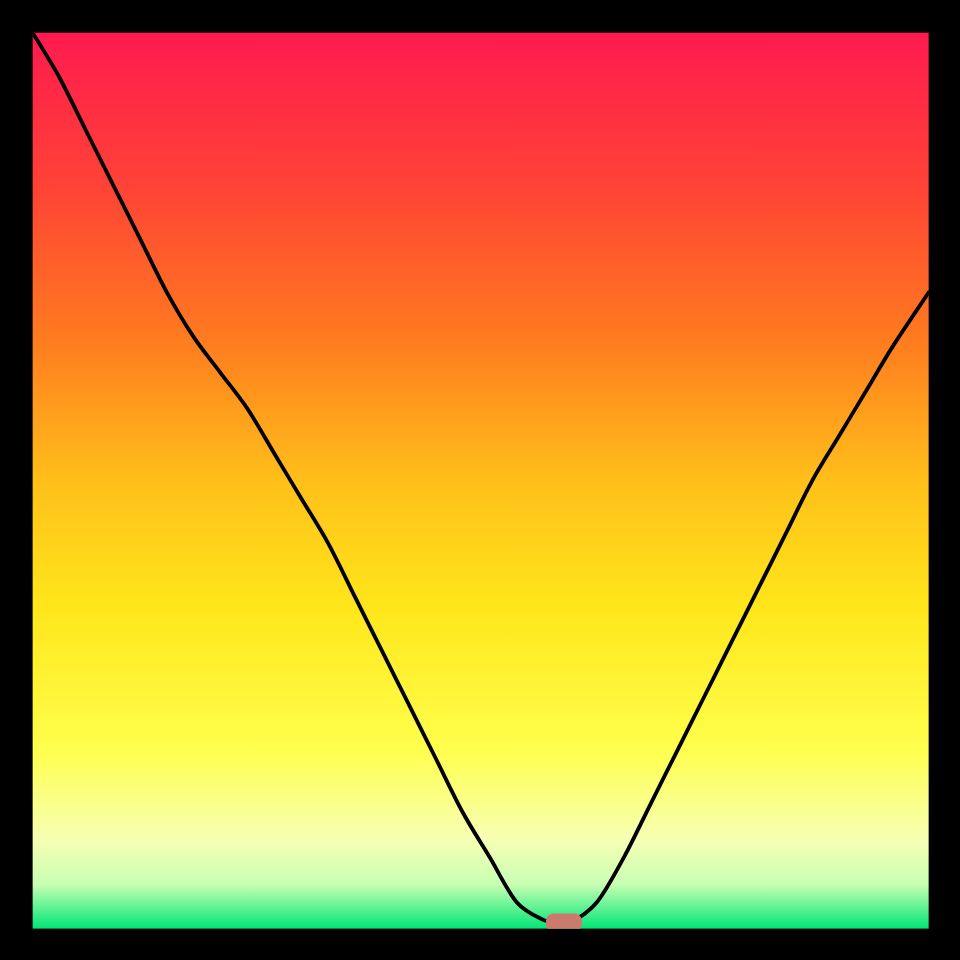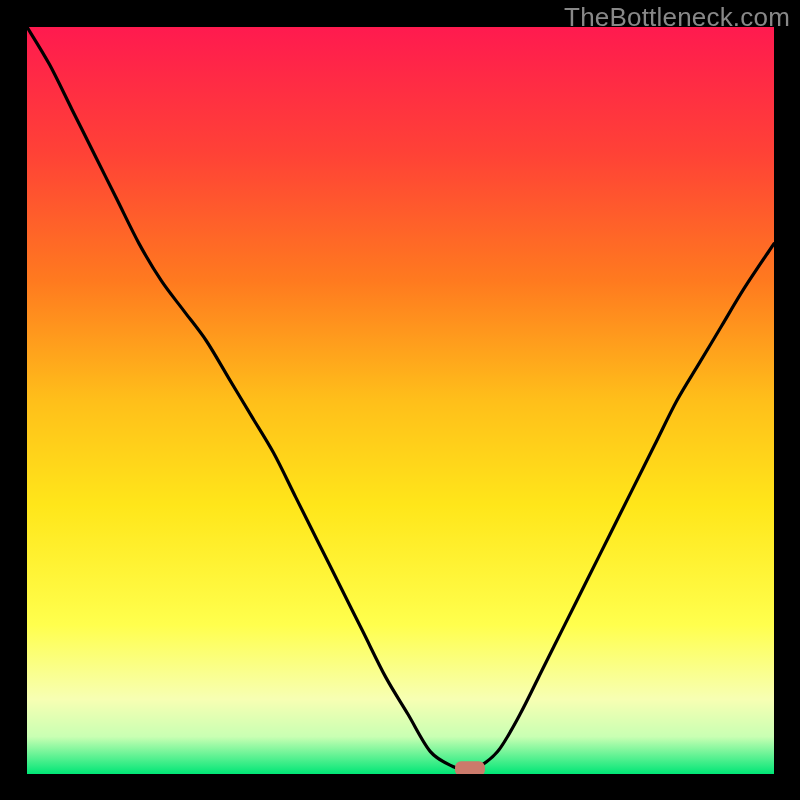--- a/index.html
+++ b/index.html
@@ -36,21 +36,20 @@
   }
   svg {
     display: block;
   }
 </style>
 </head>
 <body>
 
 <div class="frame">
 
-  <div class="watermark">TheBottleneck.com</div>
 
   <div class="plot">
     <svg id="plot-svg" viewBox="0 0 747 747" preserveAspectRatio="none">
       <defs>
         <linearGradient id="bg-grad" x1="0" y1="0" x2="0" y2="1">
             <stop offset="0.0%" stop-color="#ff1a4f"></stop>
             <stop offset="17.0%" stop-color="#ff4236"></stop>
             <stop offset="34.0%" stop-color="#ff7a1f"></stop>
             <stop offset="50.0%" stop-color="#ffbf1a"></stop>
             <stop offset="64.0%" stop-color="#ffe61a"></stop>

